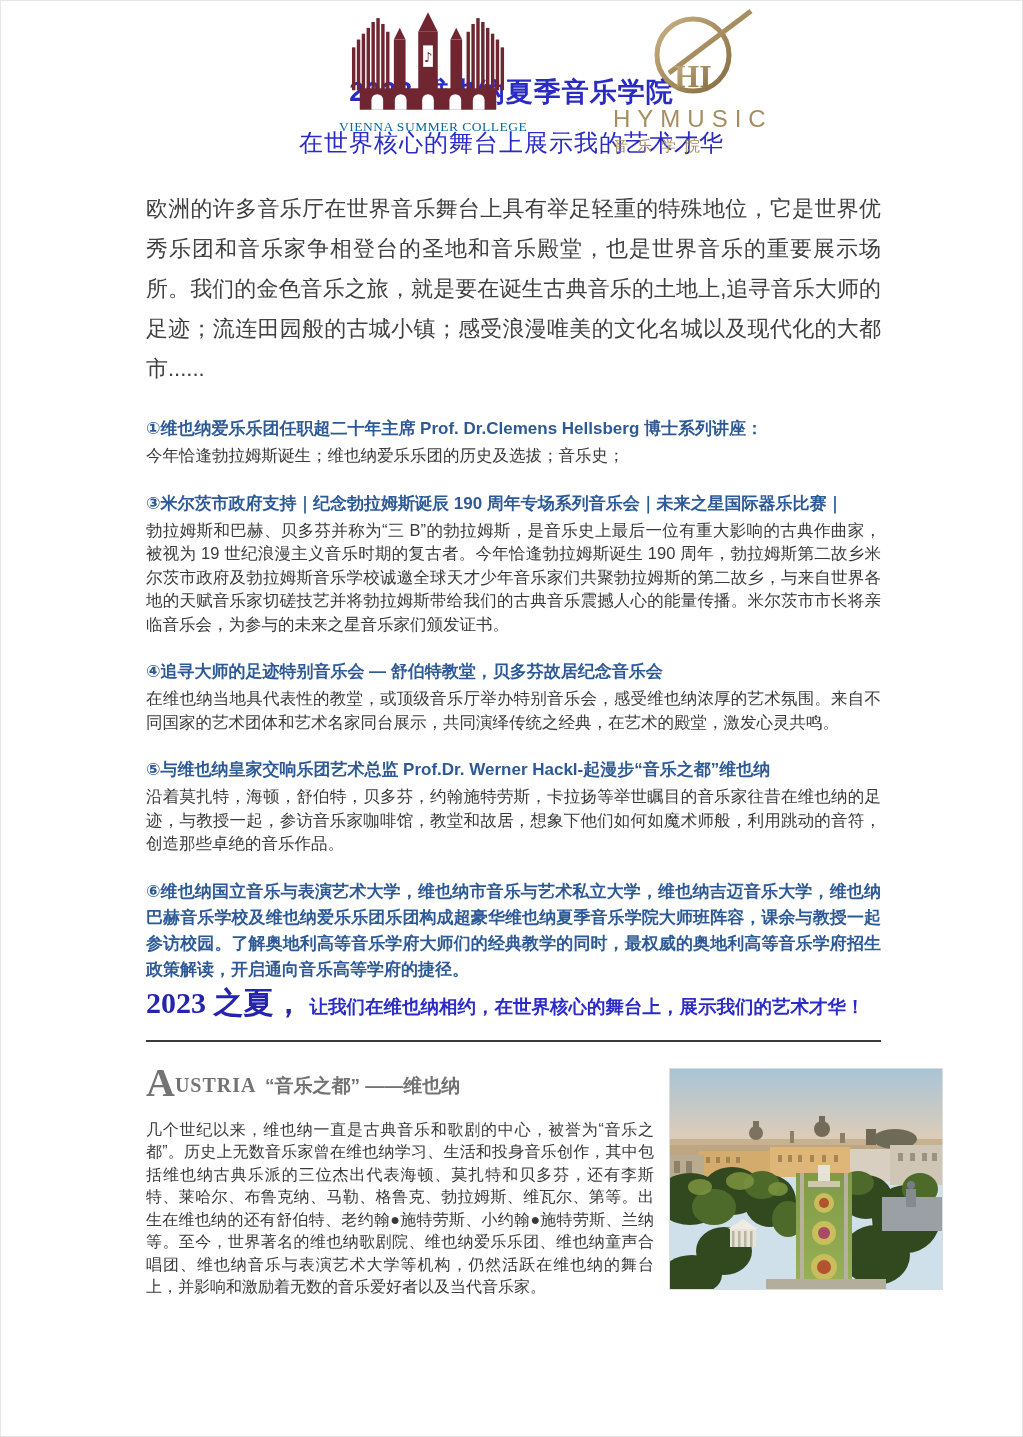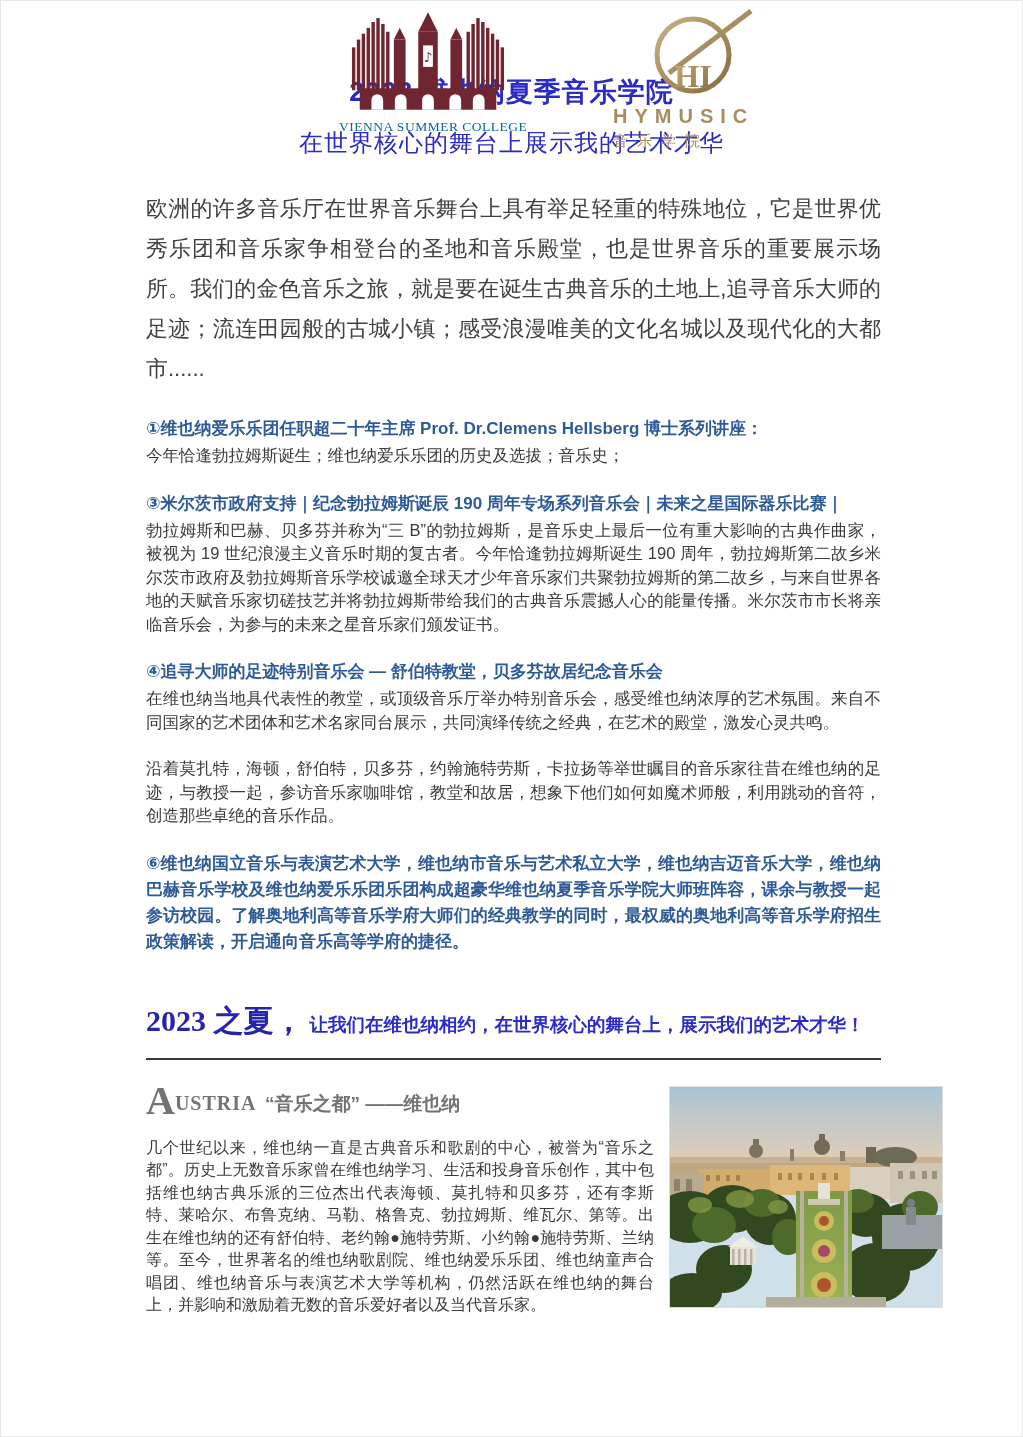--- a/index.html
+++ b/index.html
@@ -14,22 +14,22 @@
     overflow:hidden;
   }
   
   .logo-vsc{position:absolute;left:338px;top:8px;width:178px;text-align:center;}
   .logo-vsc .vsc-text{
     margin-top:2px;font-family:"Liberation Serif","DejaVu Serif",serif;
     font-size:13.5px;letter-spacing:.5px;color:#0369a1;white-space:nowrap;
   }
   .logo-hy{position:absolute;left:612px;top:0;width:186px;text-align:left;}
   .logo-hy .hy-name{
-    font-family:"Liberation Sans",sans-serif;font-weight:700;
-    font-size:20px;letter-spacing:7px;color:#a78e60;margin-top:-4px;white-space:nowrap;
+    font-family:"Liberation Sans",sans-serif;font-weight:400;
+    font-size:24px;letter-spacing:7px;color:#a78e60;margin-top:-4px;white-space:nowrap;
   }
   .logo-hy .hy-sub{
     font-size:15px;letter-spacing:9px;color:#a78e60;margin-top:4px;white-space:nowrap;
   }
   
   .doc-title{
     padding-top:73px;text-align:center;
     font-size:27px;font-weight:600;letter-spacing:1px;color:#2a2ac4;
   }
   .doc-subtitle{
@@ -46,21 +46,21 @@
   .section-heading{
     color:#2d5a96;font-weight:700;font-size:17px;line-height:26px;
     text-align:justify;
   }
   .section-body{
     color:#3a3a3a;font-size:16.5px;line-height:23.5px;text-align:justify;margin-top:2px;
   }
   .section-body .bline{display:block;}
   .section.all-blue .section-heading{font-weight:700;}
   
-  .summer{margin-top:46px;white-space:nowrap;}
+  .summer{white-space:nowrap;}
   .summer-lead{
     font-family:"Liberation Serif","DejaVu Serif",serif;
     font-size:30px;font-weight:700;color:#2424ae;
   }
   .summer-rest{
     font-size:18.5px;font-weight:600;color:#2b2bc8;margin-left:6px;
   }
   .divider{
     margin-top:16px;border:none;border-top:2px solid #3a3a3a;width:100%;
   }
@@ -179,20 +179,21 @@
     </div>
 
     <div class="section">
       <div class="section-heading">④追寻大师的足迹特别音乐会 — 舒伯特教堂，贝多芬故居纪念音乐会</div>
       <div class="section-body">
         <span class="bline">在维也纳当地具代表性的教堂，或顶级音乐厅举办特别音乐会，感受维也纳浓厚的艺术氛围。来自不同国家的艺术团体和艺术名家同台展示，共同演绎传统之经典，在艺术的殿堂，激发心灵共鸣。</span>
       </div>
     </div>
 
     <div class="section">
+      <div class="section-heading">⑤与维也纳皇家交响乐团艺术总监 Prof.Dr. Werner Hackl-起漫步“音乐之都”维也纳</div>
       <div class="section-body">
         <span class="bline">沿着莫扎特，海顿，舒伯特，贝多芬，约翰施特劳斯，卡拉扬等举世瞩目的音乐家往昔在维也纳的足迹，与教授一起，参访音乐家咖啡馆，教堂和故居，想象下他们如何如魔术师般，利用跳动的音符，创造那些卓绝的音乐作品。</span>
       </div>
     </div>
 
     <div class="section all-blue">
       <div class="section-heading">⑥维也纳国立音乐与表演艺术大学，维也纳市音乐与艺术私立大学，维也纳吉迈音乐大学，维也纳巴赫音乐学校及维也纳爱乐乐团乐团构成超豪华维也纳夏季音乐学院大师班阵容，课余与教授一起参访校园。了解奥地利高等音乐学府大师们的经典教学的同时，最权威的奥地利高等音乐学府招生政策解读，开启通向音乐高等学府的捷径。</div>
     </div>
 
     <div class="summer">

